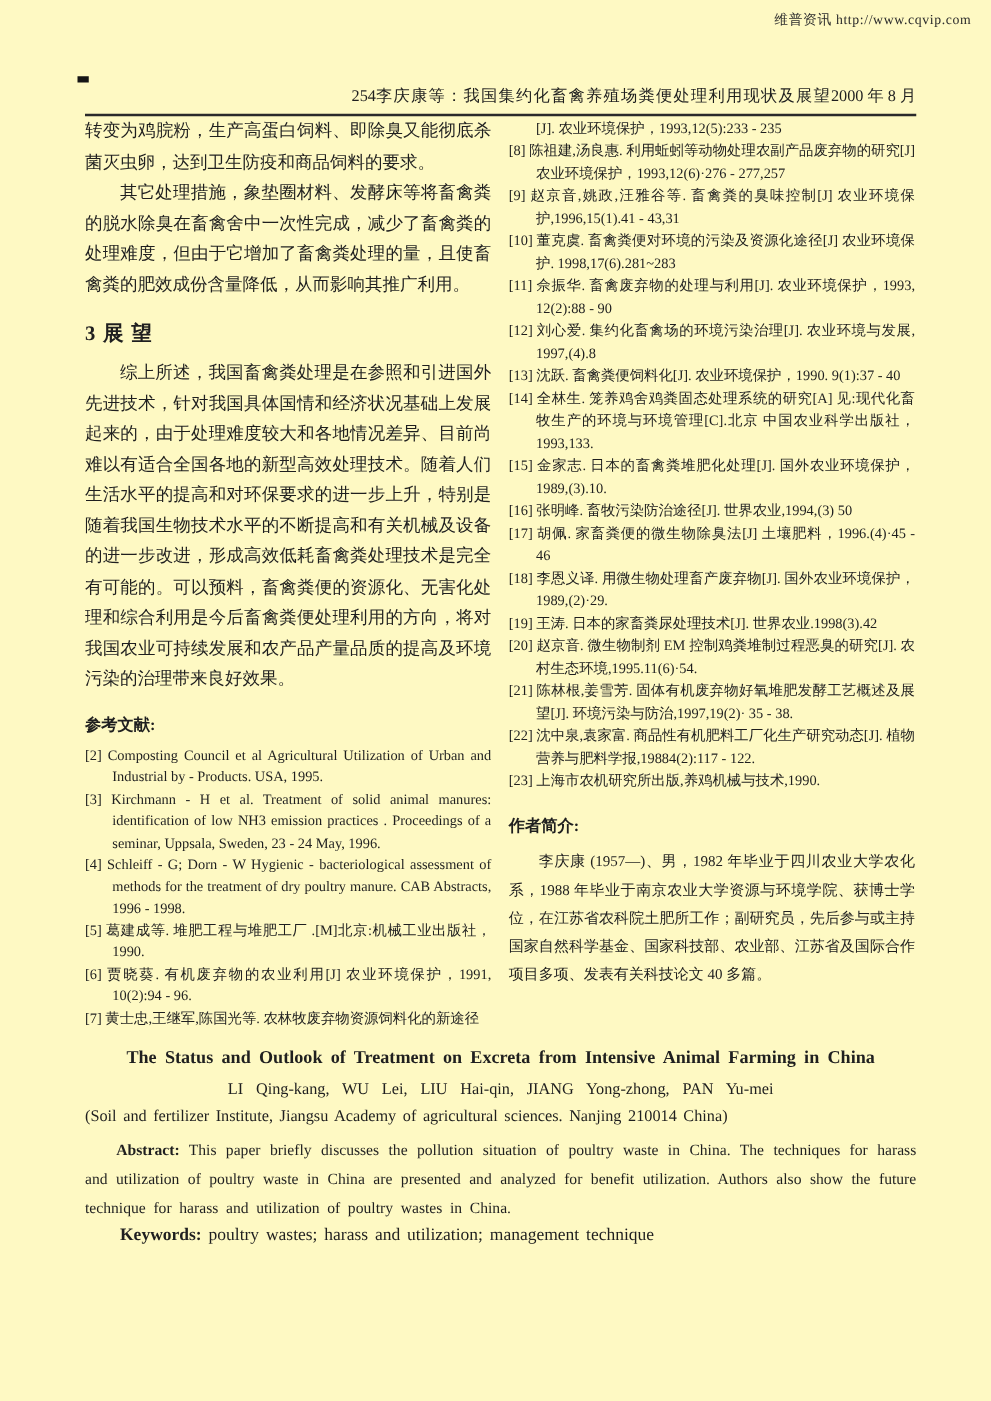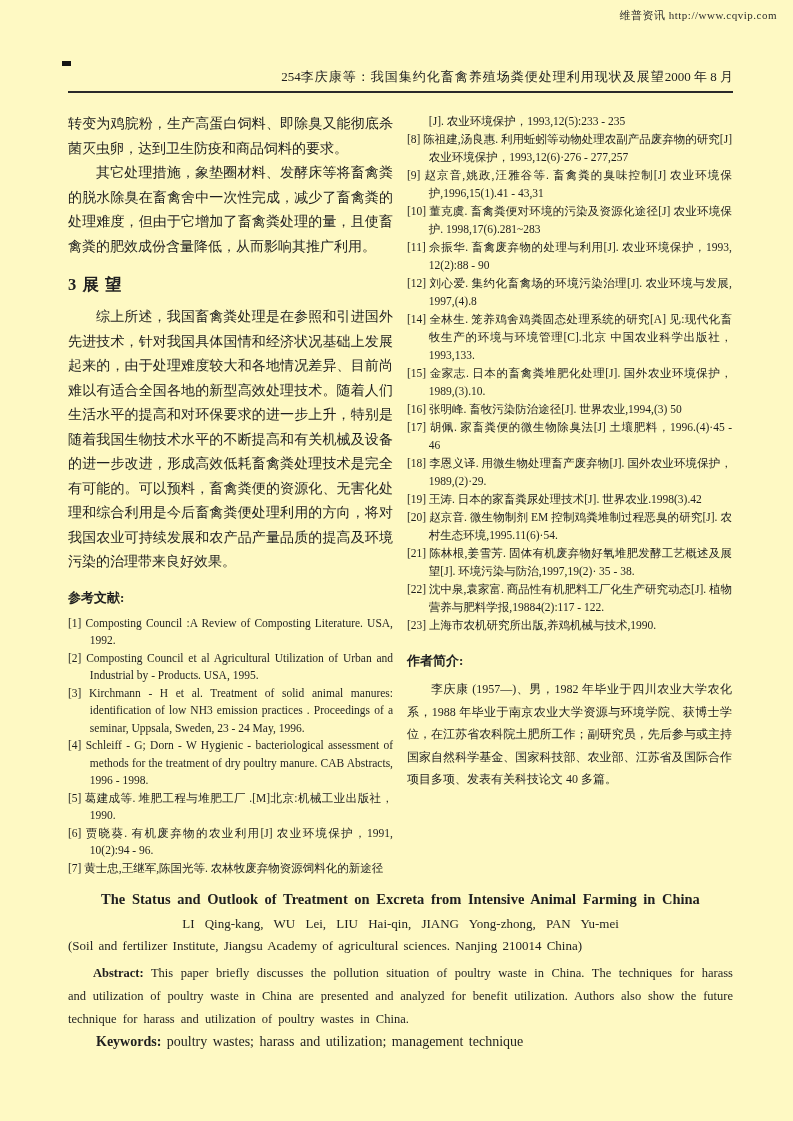--- a/index.html
+++ b/index.html
@@ -23,21 +23,21 @@
     position:absolute;top:0;left:0;right:0;
     padding:68px 60px 0 68px;
     box-sizing:border-box;
   }
   .header{
     display:flex;justify-content:flex-end;align-items:baseline;
     font-size:13px;
   }
   .header .running-title{letter-spacing:1px;}
   .header-rule{height:2px;background:#2a2a2a;margin-top:5px;}
-  .columns{display:flex;gap:14px;margin-top:19px;}
+  .columns{display:flex;gap:14px;margin-top:1px;}
   .col{width:325px;}
   p.body{
     margin:0;font-size:14px;line-height:24.5px;
     text-align:justify;text-indent:2em;
   }
   p.body.noindent{text-indent:0;}
   .section-heading{
     margin:15px 0 9px;font-size:16.5px;font-weight:bold;letter-spacing:1px;
   }
   .refs-heading{font-weight:bold;font-size:13px;margin:14px 0 8px;}
@@ -83,38 +83,38 @@
 
     <div class="columns">
 
       <div class="col left">
         <p class="body noindent">转变为鸡脘粉，生产高蛋白饲料、即除臭又能彻底杀菌灭虫卵，达到卫生防疫和商品饲料的要求。</p>
         <p class="body">其它处理措施，象垫圈材料、发酵床等将畜禽粪的脱水除臭在畜禽舍中一次性完成，减少了畜禽粪的处理难度，但由于它增加了畜禽粪处理的量，且使畜禽粪的肥效成份含量降低，从而影响其推广利用。</p>
         <h3 class="section-heading">3 展 望</h3>
         <p class="body">综上所述，我国畜禽粪处理是在参照和引进国外先进技术，针对我国具体国情和经济状况基础上发展起来的，由于处理难度较大和各地情况差异、目前尚难以有适合全国各地的新型高效处理技术。随着人们生活水平的提高和对环保要求的进一步上升，特别是随着我国生物技术水平的不断提高和有关机械及设备的进一步改进，形成高效低耗畜禽粪处理技术是完全有可能的。可以预料，畜禽粪便的资源化、无害化处理和综合利用是今后畜禽粪便处理利用的方向，将对我国农业可持续发展和农产品产量品质的提高及环境污染的治理带来良好效果。</p>
         <div class="refs-heading">参考文献:</div>
         <div class="refs">
-            <p class="ref">[1] Composting Council :A Review of Composting Literature. USA, 1992.</p>
             <p class="ref">[2] Composting Council et al Agricultural Utilization of Urban and Industrial by - Products. USA, 1995.</p>
             <p class="ref">[3] Kirchmann - H et al. Treatment of solid animal manures: identification of low NH3 emission practices . Proceedings of a seminar, Uppsala, Sweden, 23 - 24 May, 1996.</p>
             <p class="ref">[4] Schleiff - G; Dorn - W Hygienic - bacteriological assessment of methods for the treatment of dry poultry manure. CAB Abstracts, 1996 - 1998.</p>
             <p class="ref">[5] 葛建成等. 堆肥工程与堆肥工厂 .[M]北京:机械工业出版社，1990.</p>
             <p class="ref">[6] 贾晓葵. 有机废弃物的农业利用[J] 农业环境保护，1991, 10(2):94 - 96.</p>
             <p class="ref">[7] 黄士忠,王继军,陈国光等. 农林牧废弃物资源饲料化的新途径</p>
           </div>
       </div>
 
       <div class="col right">
         <p class="ref cont">[J]. 农业环境保护，1993,12(5):233 - 235</p>
         <div class="refs">
             <p class="ref">[8] 陈祖建,汤良惠. 利用蚯蚓等动物处理农副产品废弃物的研究[J] 农业环境保护，1993,12(6)·276 - 277,257</p>
             <p class="ref">[9] 赵京音,姚政,汪雅谷等. 畜禽粪的臭味控制[J] 农业环境保护,1996,15(1).41 - 43,31</p>
             <p class="ref">[10] 董克虞. 畜禽粪便对环境的污染及资源化途径[J] 农业环境保护. 1998,17(6).281~283</p>
             <p class="ref">[11] 佘振华. 畜禽废弃物的处理与利用[J]. 农业环境保护，1993, 12(2):88 - 90</p>
             <p class="ref">[12] 刘心爱. 集约化畜禽场的环境污染治理[J]. 农业环境与发展, 1997,(4).8</p>
+            <p class="ref">[13] 沈跃. 畜禽粪便饲料化[J]. 农业环境保护，1990. 9(1):37 - 40</p>
             <p class="ref">[14] 全林生. 笼养鸡舍鸡粪固态处理系统的研究[A] 见:现代化畜牧生产的环境与环境管理[C].北京 中国农业科学出版社，1993,133.</p>
             <p class="ref">[15] 金家志. 日本的畜禽粪堆肥化处理[J]. 国外农业环境保护，1989,(3).10.</p>
             <p class="ref">[16] 张明峰. 畜牧污染防治途径[J]. 世界农业,1994,(3) 50</p>
             <p class="ref">[17] 胡佩. 家畜粪便的微生物除臭法[J] 土壤肥料，1996.(4)·45 - 46</p>
             <p class="ref">[18] 李恩义译. 用微生物处理畜产废弃物[J]. 国外农业环境保护，1989,(2)·29.</p>
             <p class="ref">[19] 王涛. 日本的家畜粪尿处理技术[J]. 世界农业.1998(3).42</p>
             <p class="ref">[20] 赵京音. 微生物制剂 EM 控制鸡粪堆制过程恶臭的研究[J]. 农村生态环境,1995.11(6)·54.</p>
             <p class="ref">[21] 陈林根,姜雪芳. 固体有机废弃物好氧堆肥发酵工艺概述及展望[J]. 环境污染与防治,1997,19(2)· 35 - 38.</p>
             <p class="ref">[22] 沈中泉,袁家富. 商品性有机肥料工厂化生产研究动态[J]. 植物营养与肥料学报,19884(2):117 - 122.</p>
             <p class="ref">[23] 上海市农机研究所出版,养鸡机械与技术,1990.</p>

